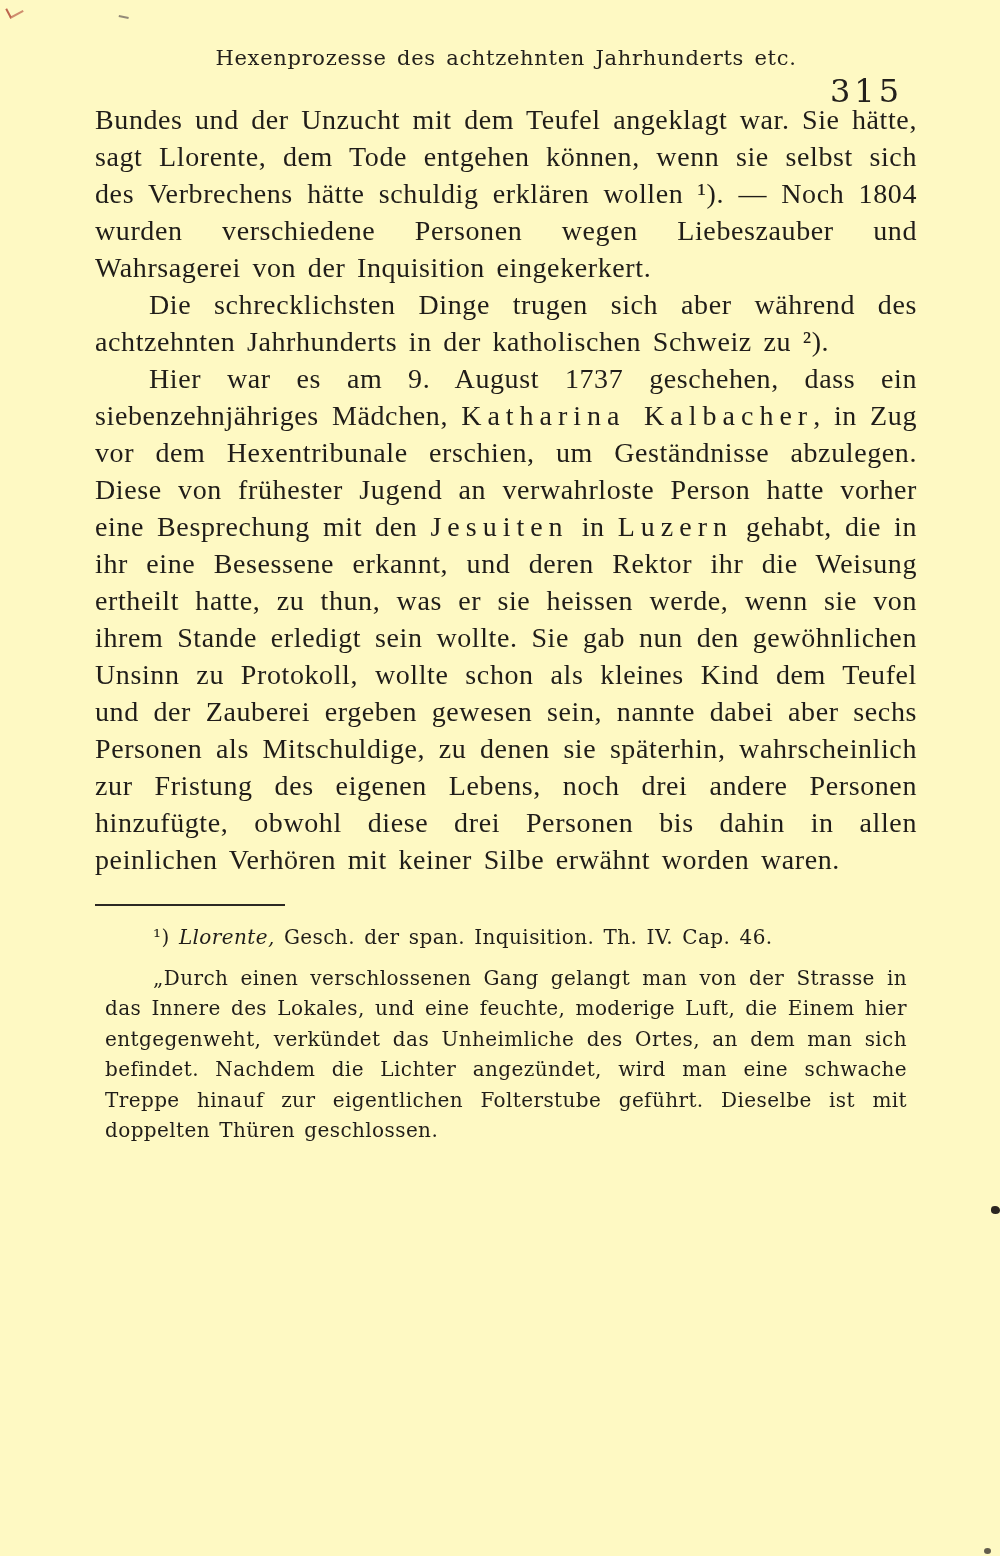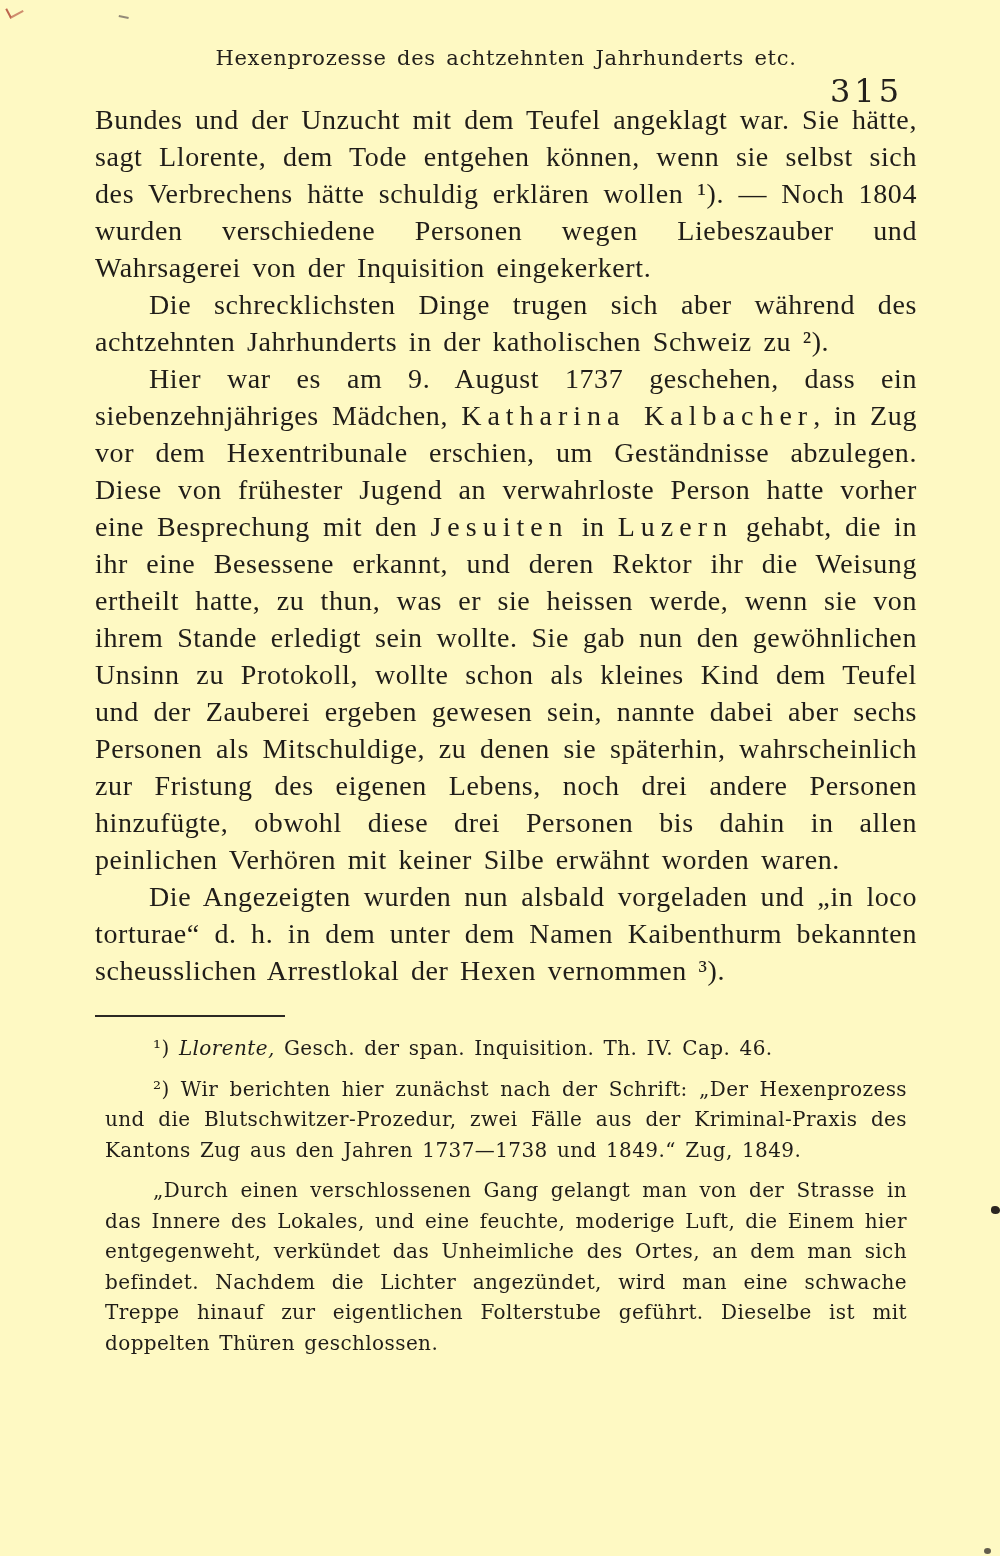--- a/index.html
+++ b/index.html
@@ -114,29 +114,27 @@
   </div>
 
   <div class="body-text">
 
     <p class="para">Bundes und der Unzucht mit dem Teufel angeklagt war. Sie hätte, sagt Llorente, dem Tode entgehen können, wenn sie selbst sich des Verbrechens hätte schuldig erklären wollen ¹). — Noch 1804 wurden verschiedene Personen wegen Liebeszauber und Wahrsagerei von der Inquisition eingekerkert.</p>
 
     <p class="para indent">Die schrecklichsten Dinge trugen sich aber während des achtzehnten Jahrhunderts in der katholischen Schweiz zu ²).</p>
 
     <p class="para indent"><span>Hier war es am 9. August 1737 geschehen, dass ein siebenzehnjähriges Mädchen, </span><span class="spaced">Katharina Kalbacher</span><span>, in Zug vor dem Hexentribunale erschien, um Geständnisse abzulegen. Diese von frühester Jugend an verwahrloste Person hatte vorher eine Besprechung mit den </span><span class="spaced">Jesuiten</span><span> in </span><span class="spaced">Luzern</span><span> gehabt, die in ihr eine Besessene erkannt, und deren Rektor ihr die Weisung ertheilt hatte, zu thun, was er sie heissen werde, wenn sie von ihrem Stande erledigt sein wollte. Sie gab nun den gewöhnlichen Unsinn zu Protokoll, wollte schon als kleines Kind dem Teufel und der Zauberei ergeben gewesen sein, nannte dabei aber sechs Personen als Mitschuldige, zu denen sie späterhin, wahrscheinlich zur Fristung des eigenen Lebens, noch drei andere Personen hinzufügte, obwohl diese drei Personen bis dahin in allen peinlichen Verhören mit keiner Silbe erwähnt worden waren.</span></p>
 
-    <p class="para indent">Die Angezeigten wurden nun alsbald vorgeladen und „in loco torturae“ d. h. in dem unter dem Namen Kaibenthurm bekannten scheusslichen Arrestlokal der Hexen vernommen ³).</p>
 
     <hr class="fn-rule">
 
     <div class="footnotes">
 
       <p class="fn"><span>¹) </span><span class="italic">Llorente,</span><span> Gesch. der span. Inquisition.  Th. IV. Cap. 46.</span></p>
 
-      <p class="fn">²) Wir berichten hier zunächst nach der Schrift: „Der Hexenprozess und die Blutschwitzer-Prozedur, zwei Fälle aus der Kriminal-Praxis des Kantons Zug aus den Jahren 1737—1738 und 1849.“  Zug, 1849.</p>
 
 
       <p class="fn">„Durch einen verschlossenen Gang gelangt man von der Strasse in das Innere des Lokales, und eine feuchte, moderige Luft, die Einem hier entgegenweht, verkündet das Unheimliche des Ortes, an dem man sich befindet.  Nachdem die Lichter angezündet, wird man eine schwache Treppe hinauf zur eigentlichen Folterstube geführt.  Dieselbe ist mit doppelten Thüren geschlossen.</p>
 
     </div>
   </div>
 
 </div>
 
 </body></html>

